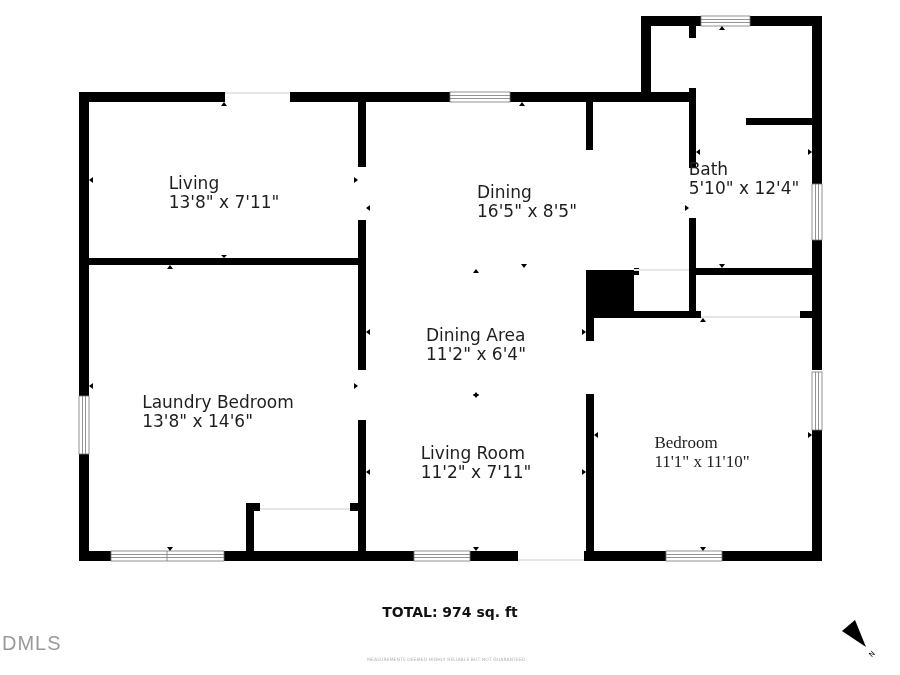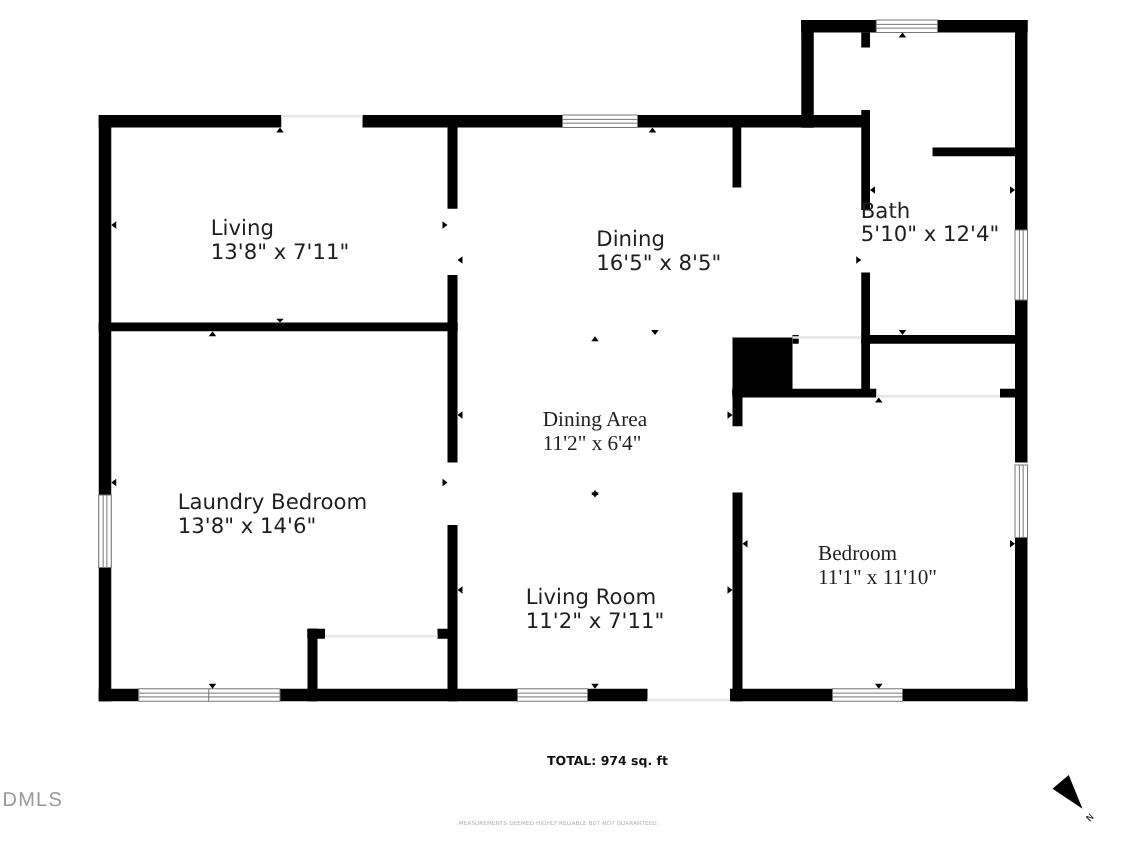--- a/index.html
+++ b/index.html
@@ -4,24 +4,24 @@
 <style>
   html, body { margin: 0; padding: 0; background: #ffffff; }
   body { width: 900px; height: 675px; position: relative; overflow: hidden;
          font-family: "DejaVu Sans", sans-serif; }
   svg#plan { position: absolute; left: 0; top: 0; }
   .room-label { position: absolute; text-align: left; color: #1e1e1e;
                 font-size: 17px; line-height: 19px; transform: translateX(-50%); white-space: nowrap; }
   .room-label .nm { display: block; }
   .room-label .dim { display: block; }
   .total { position: absolute; left: 450px; top: 604px; transform: translateX(-50%);
-           font-weight: bold; font-size: 10px; color: #111; white-space: nowrap; margin-left: 36px; }
+           font-weight: bold; font-size: 14px; color: #111; white-space: nowrap; }
   .disclaimer { position: absolute; left: 447px; top: 657px; transform: translateX(-50%);
                 font-size: 4.5px; color: #b0b0b0; white-space: nowrap; letter-spacing: 0.1px; }
-  .mls { position: absolute; left: 2px; top: 632px; font-size: 16px; color: #9a9a9a;
+  .mls { position: absolute; left: 2px; top: 632px; font-size: 20px; color: #9a9a9a;
          letter-spacing: 1px; font-family: "Liberation Sans", sans-serif; font-weight: 300; }
   .compass { position: absolute; left: 838px; top: 620px; }
 </style>
 </head>
 <body>
 
 <svg id="plan" width="900" height="675" viewBox="0 0 900 675">
   <g fill="#000">
 
     <rect x="79" y="92" width="10" height="469"></rect>
@@ -148,29 +148,29 @@
   <span class="dim">13'8" x 7'11"</span>
 </div>
 <div class="room-label" style="left:527px; top:183px;">
   <span class="nm">Dining</span>
   <span class="dim">16'5" x 8'5"</span>
 </div>
 <div class="room-label" style="left:744px; top:160px;">
   <span class="nm">Bath</span>
   <span class="dim">5'10" x 12'4"</span>
 </div>
-<div class="room-label" style="left:476px; top:326px;font-family:Liberation Serif, serif;">
+<div class="room-label" style="left:476px; top:326px;">
   <span class="nm">Dining Area</span>
   <span class="dim">11'2" x 6'4"</span>
 </div>
 <div class="room-label" style="left:218px; top:393px;">
   <span class="nm">Laundry Bedroom</span>
   <span class="dim">13'8" x 14'6"</span>
 </div>
-<div class="room-label" style="left:476px; top:469px;">
+<div class="room-label" style="left:476px; top:444px;">
   <span class="nm">Living Room</span>
   <span class="dim">11'2" x 7'11"</span>
 </div>
 <div class="room-label" style="left:702px; top:433px;font-family:Liberation Serif, serif;">
   <span class="nm">Bedroom</span>
   <span class="dim">11'1" x 11'10"</span>
 </div>
 
 <div class="total">TOTAL: 974 sq. ft</div>
 <div class="disclaimer">MEASUREMENTS DEEMED HIGHLY RELIABLE BUT NOT GUARANTEED.</div>

